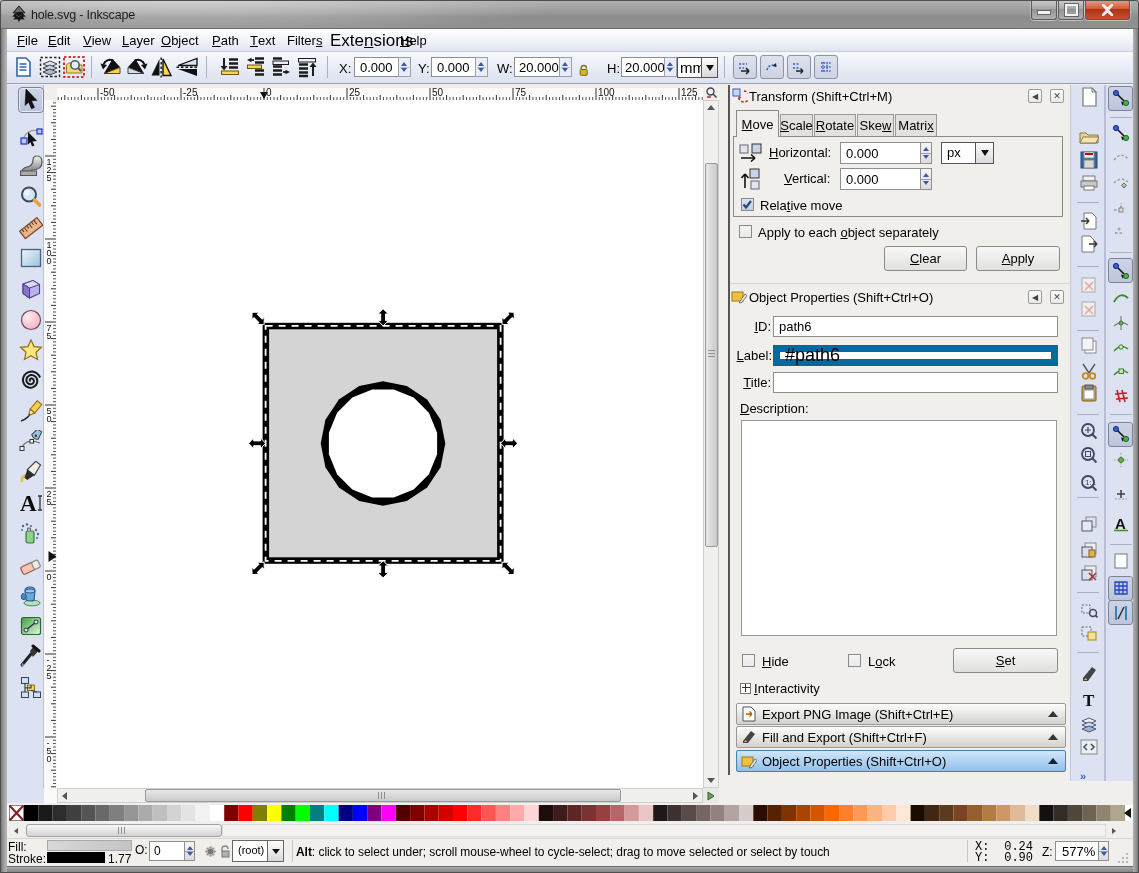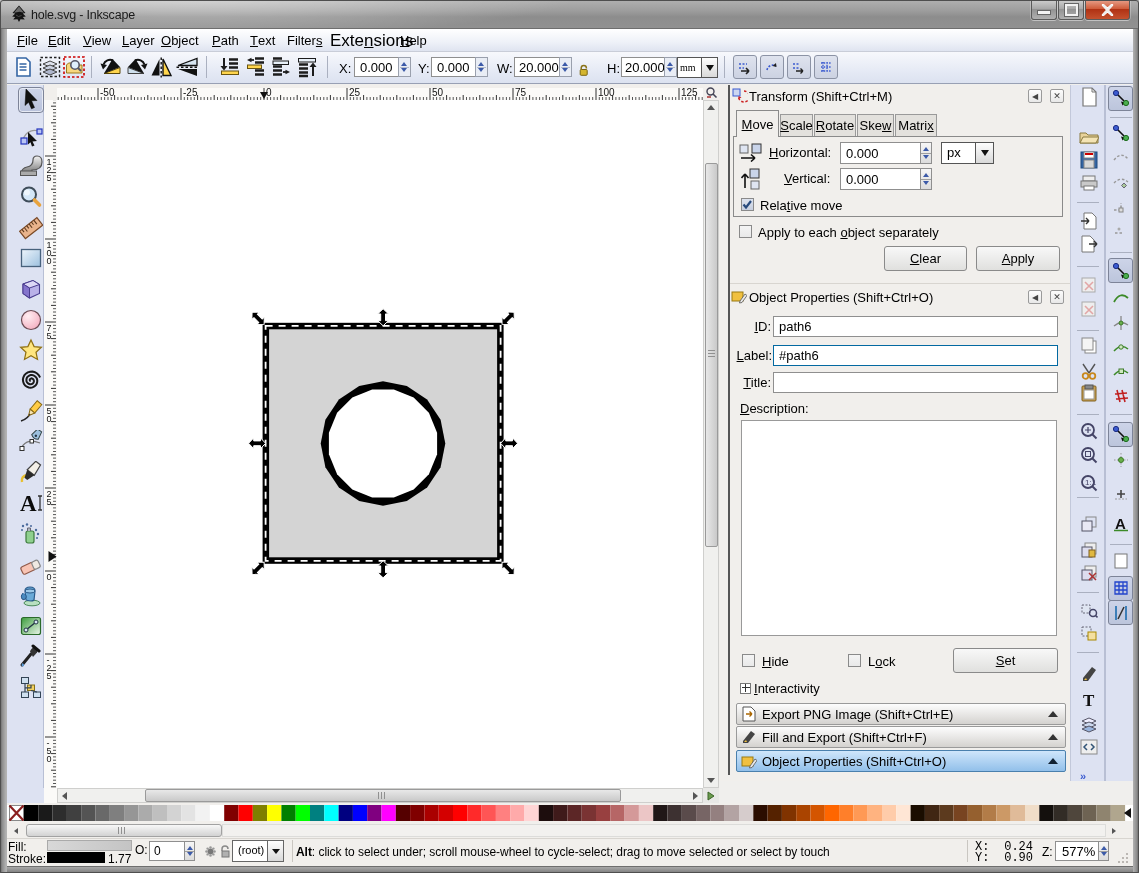--- a/index.html
+++ b/index.html
@@ -132,21 +132,21 @@
       <rect x="2.2" y="5.5" width="7" height="5.8" rx="1" fill="#d4b52e" stroke="#7a6512"></rect>
     </svg></div>
 <div style="position:absolute;left:607px;top:59px;width:14px;height:18px;font-size:13px;color:#000;display:flex;align-items:center;">H:</div>
 <div style="position:absolute;left:621px;top:57px;width:44px;height:20px;background:#fff;border:1px solid #8f8f8f;box-sizing:border-box;font-size:13px;color:#000;padding:0 3px;display:flex;align-items:center;justify-content:flex-start;white-space:nowrap;">20.000</div>
 <div style="position:absolute;left:664px;top:57px;width:13px;height:20px;background:#e9edf5;border:1px solid #9aa0ad;box-sizing:border-box;">
     <div style="position:absolute;left:1px;top:1px;width:9px;height:8px;border-bottom:1px solid #b6bcc9;"></div>
     <div style="position:absolute;left:50%;top:4px;margin-left:-3.5px;width:0;height:0;border-left:3.5px solid transparent;border-right:3.5px solid transparent;border-bottom:4px solid #3c5aa8;"></div>
     <div style="position:absolute;left:50%;bottom:4px;margin-left:-3.5px;width:0;height:0;border-left:3.5px solid transparent;border-right:3.5px solid transparent;border-top:4px solid #3c5aa8;"></div>
   </div>
 <div style="position:absolute;left:677px;top:57px;width:41px;height:21px;background:#fff;border:1px solid #555;box-sizing:border-box;"></div>
-<div style="position:absolute;left:680px;top:58px;width:24px;height:18px;font-size:10px;display:flex;align-items:center;font-family:Liberation Serif, serif;">mm</div>
+<div style="position:absolute;left:680px;top:58px;width:24px;height:18px;font-size:15px;display:flex;align-items:center;">mm</div>
 <div style="position:absolute;left:701px;top:58px;width:16px;height:19px;background:linear-gradient(#fdfdfd,#d9d9d9);border-left:1px solid #555;box-sizing:border-box;display:flex;align-items:center;justify-content:center;">
     <div style="width:0;height:0;border-left:4.5px solid transparent;border-right:4.5px solid transparent;border-top:6px solid #111;"></div>
   </div>
 <div style="position:absolute;left:724px;top:56px;width:1px;height:22px;background:#aab0c0;"></div>
 <div style="position:absolute;left:733px;top:55px;width:24px;height:24px;background:linear-gradient(#dfe3ee,#ccd2e2);border:1px solid #8c93a5;border-radius:3px;box-sizing:border-box;display:flex;align-items:center;justify-content:center;">
     <svg width="16" height="16">
       <path d="M2 5h8M2 9h5" stroke="#3b5bd0" stroke-width="1.6" stroke-dasharray="2 1.5"></path>
       <path d="M4 12 h8 m0 0 l-3 -3 m3 3 l-3 3" stroke="#222" stroke-width="1.6" fill="none"></path>
     </svg>
   </div>
@@ -915,21 +915,21 @@
 <div style="position:absolute;left:731px;top:289px;width:16px;height:15px;"><svg width="16" height="15">
       <rect x="1" y="3" width="11" height="9" fill="#f0c040" stroke="#9a7a10"></rect>
       <path d="M9 12 l5 -7 2 1.5 -5 7 -2.5 0.5 z" fill="#e8e8e8" stroke="#555" stroke-width="0.8"></path>
     </svg></div>
 <div style="position:absolute;left:749px;top:290px;width:260px;height:15px;font-size:13px;color:#000;">Object Properties (Shift+Ctrl+O)</div>
 <div style="position:absolute;left:1028px;top:290px;width:14px;height:14px;background:linear-gradient(#fcfcfc,#e8e8e8);border:1px solid #9a9a9a;box-sizing:border-box;border-radius:2px;color:#444;display:flex;align-items:center;justify-content:center;font-size:8px;">◀</div>
 <div style="position:absolute;left:1050px;top:290px;width:14px;height:14px;background:linear-gradient(#fcfcfc,#e8e8e8);border:1px solid #9a9a9a;box-sizing:border-box;border-radius:2px;color:#444;display:flex;align-items:center;justify-content:center;font-size:9px;">✕</div>
 <div style="position:absolute;left:753px;top:319px;width:18px;height:16px;font-size:13px;color:#000;text-align:right;"><u>I</u>D:</div>
 <div style="position:absolute;left:773px;top:316px;width:285px;height:21px;background:#fff;border:1px solid #8f8f8f;box-sizing:border-box;font-size:13px;color:#000;padding:0 5px;display:flex;align-items:center;justify-content:flex-start;white-space:nowrap;">path6</div>
 <div style="position:absolute;left:736px;top:348px;width:36px;height:16px;font-size:13px;color:#000;text-align:right;"><u>L</u>abel:</div>
-<div style="position:absolute;left:773px;top:345px;width:285px;height:21px;background:#fff;border:1px solid #0369a1;box-sizing:border-box;font-size:13px;color:#000;padding:0 5px;display:flex;align-items:center;justify-content:flex-start;white-space:nowrap;">#path6</div>
+<div style="position:absolute;left:773px;top:345px;width:285px;height:21px;background:#fff;border:7px solid #0369a1;box-sizing:border-box;font-size:18px;color:#000;padding:0 5px;display:flex;align-items:center;justify-content:flex-start;white-space:nowrap;">#path6</div>
 <div style="position:absolute;left:741px;top:375px;width:30px;height:16px;font-size:13px;color:#000;text-align:right;"><u>T</u>itle:</div>
 <div style="position:absolute;left:773px;top:372px;width:285px;height:21px;background:#fff;border:1px solid #8f8f8f;box-sizing:border-box;font-size:13px;color:#000;padding:0 5px;display:flex;align-items:center;justify-content:flex-start;white-space:nowrap;"></div>
 <div style="position:absolute;left:740px;top:401px;width:100px;height:15px;font-size:13px;color:#000;"><u>D</u>escription:</div>
 <div style="position:absolute;left:741px;top:420px;width:316px;height:216px;background:#fff;border:1px solid #999;box-sizing:border-box;"></div>
 <div style="position:absolute;left:742px;top:654px;width:13px;height:13px;background:linear-gradient(#f4f4f4,#e9e9e9);border:1px solid #8a8a8a;box-sizing:border-box;"></div>
 <div style="position:absolute;left:762px;top:654px;width:40px;height:15px;font-size:13px;color:#000;"><u>H</u>ide</div>
 <div style="position:absolute;left:848px;top:654px;width:13px;height:13px;background:linear-gradient(#f4f4f4,#e9e9e9);border:1px solid #8a8a8a;box-sizing:border-box;"></div>
 <div style="position:absolute;left:868px;top:654px;width:40px;height:15px;font-size:13px;color:#000;">L<u>o</u>ck</div>
 <div style="position:absolute;left:953px;top:648px;width:105px;height:25px;background:linear-gradient(#f8f8f8,#e0e0de);border:1px solid #8a8a8a;border-radius:3px;box-sizing:border-box;font-size:13px;color:#000;display:flex;align-items:center;justify-content:center;"><u>S</u>et</div>
 <div style="position:absolute;left:740px;top:683px;width:9px;height:9px;border:1px solid #777;background:#fff;box-sizing:content-box;"></div>

